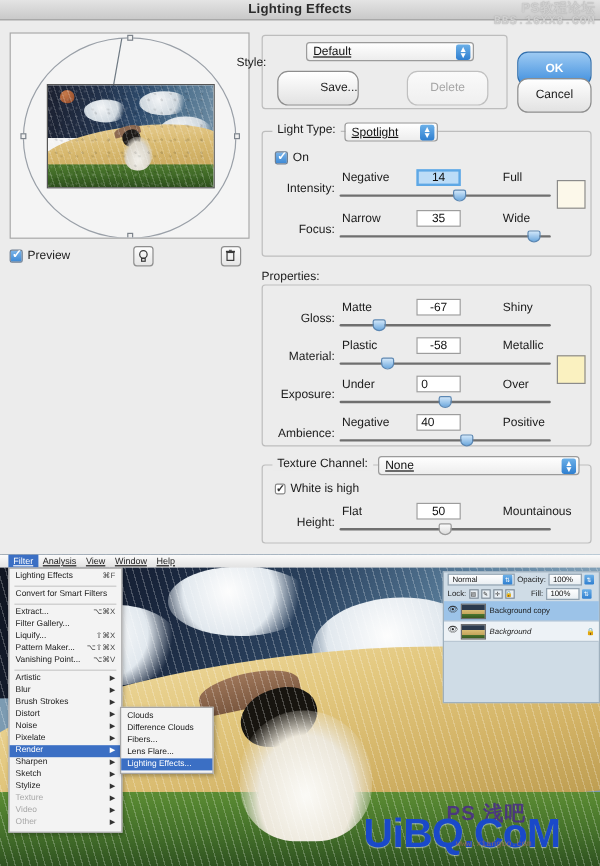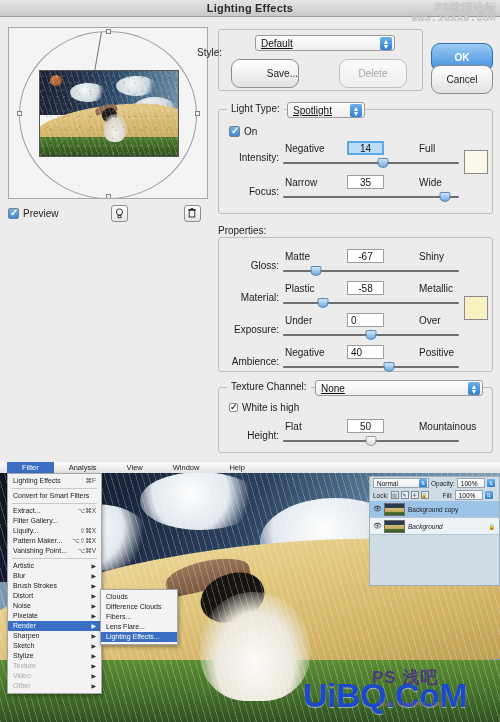--- a/index.html
+++ b/index.html
@@ -250,21 +250,21 @@
     border-radius: 50% 50% 8% 8%;
     transform: rotate(-12deg);
   }
 
   
   #psMenubar {
     position: absolute; left: 0; top: 0; width: 500px; height: 11px;
     background: linear-gradient(#fcfcfc,#e2e2e2);
     display: flex; align-items: center; font-size: 7.5px; color: #1a1a1a;
   }
-  #psMenubar .mi { padding: 0 15px; line-height: 11px; }
+  #psMenubar .mi { padding: 0 4px; line-height: 11px; text-decoration: underline; }
   #psMenubar .mi.active { background: #3b6fc4; color: #fff; }
 
   
   #filterMenu {
     position: absolute; left: 7px; top: 11px; width: 95px;
     background: #f3f3f3; border: 1px solid #a6a6a6;
     box-shadow: 1px 2px 4px rgba(0,0,0,.35);
     padding: 2px 0; font-size: 7px; color: #1a1a1a;
   }
   .mrow {

